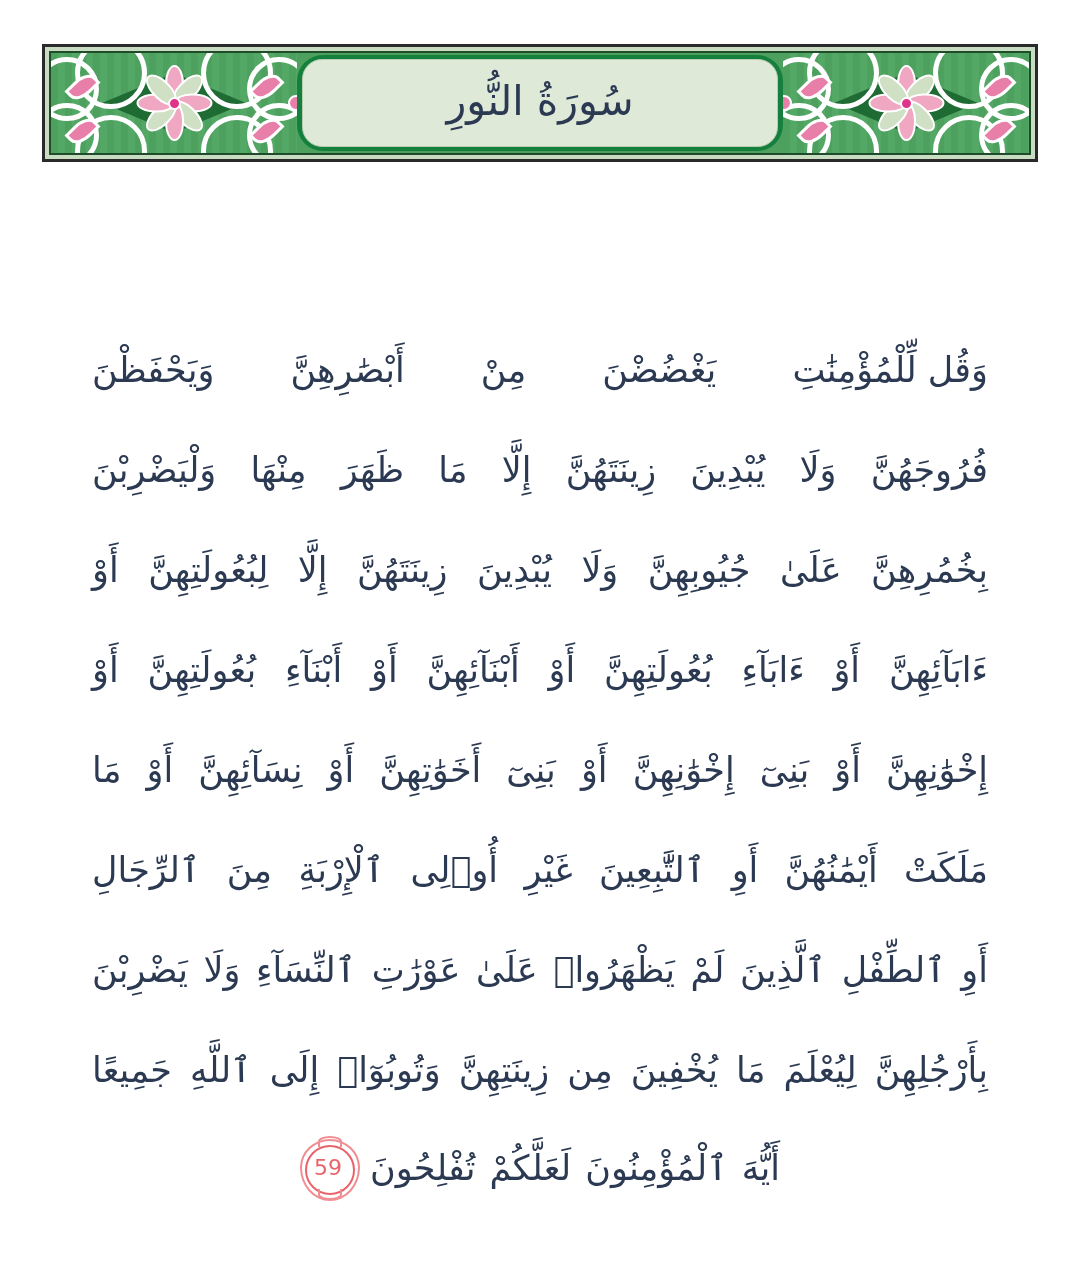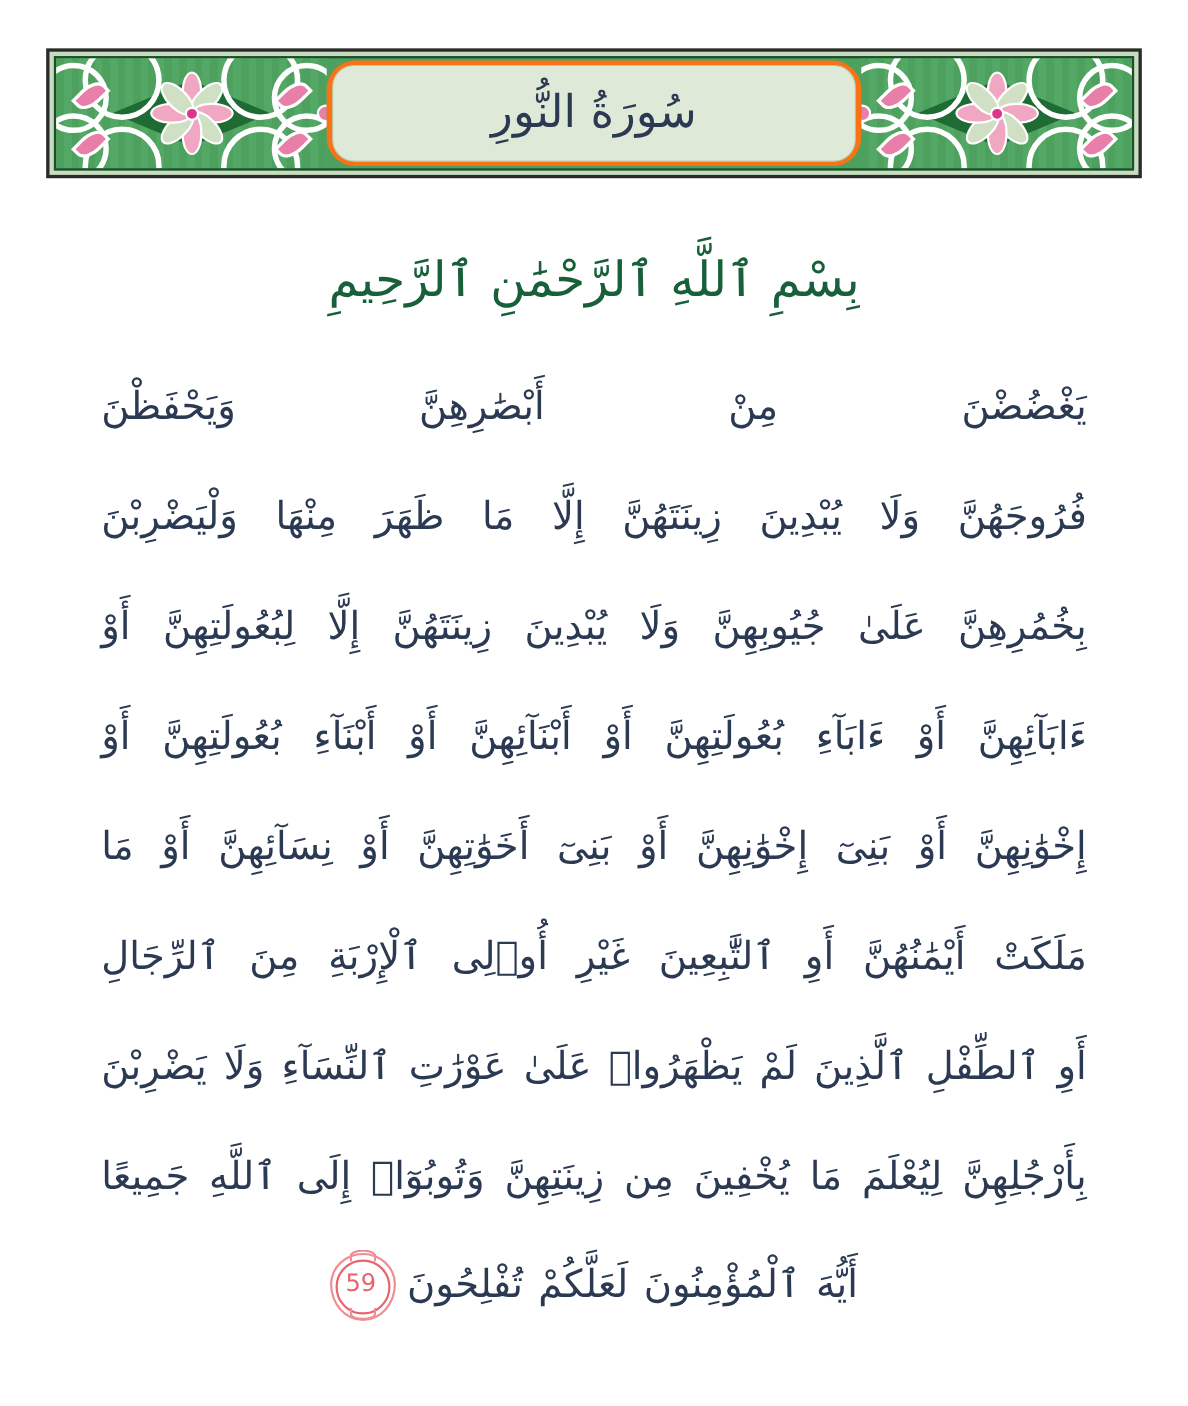--- a/index.html
+++ b/index.html
@@ -118,21 +118,21 @@
     box-sizing: border-box;
   }
 
   
   .cartouche {
     position: absolute;
     left: 246px;
     right: 246px;
     top: 2px;
     bottom: 2px;
-    background: #f97316;
+    background: #15803d;
     border-radius: 26px;
     padding: 5px;
     box-sizing: border-box;
     display: flex;
     align-items: center;
     justify-content: center;
   }
   .cartouche-field {
     width: 100%;
     height: 100%;
@@ -325,24 +325,24 @@
 
       <div class="cartouche">
         <div class="cartouche-field">
           <div class="surah-name">سُورَةُ النُّورِ</div>
         </div>
       </div>
 
     </div>
   </div>
 
-  <div class="bismillah">بِسْمِ ٱللَّهِ ٱلرَّحْمَٰنِ ٱلرَّحِيمِ</div>
 
   <div class="mushaf-body" id="mushaf-body">
       <div class="ayah-line justified">
+        <span class="seg">وَقُل لِّلْمُؤْمِنَٰتِ</span>
         <span class="seg">يَغْضُضْنَ</span>
         <span class="seg">مِنْ</span>
         <span class="seg">أَبْصَٰرِهِنَّ</span>
         <span class="seg">وَيَحْفَظْنَ</span>
       </div>
       <div class="ayah-line justified">
         <span class="seg">فُرُوجَهُنَّ</span>
         <span class="seg">وَلَا</span>
         <span class="seg">يُبْدِينَ</span>
         <span class="seg">زِينَتَهُنَّ</span>

